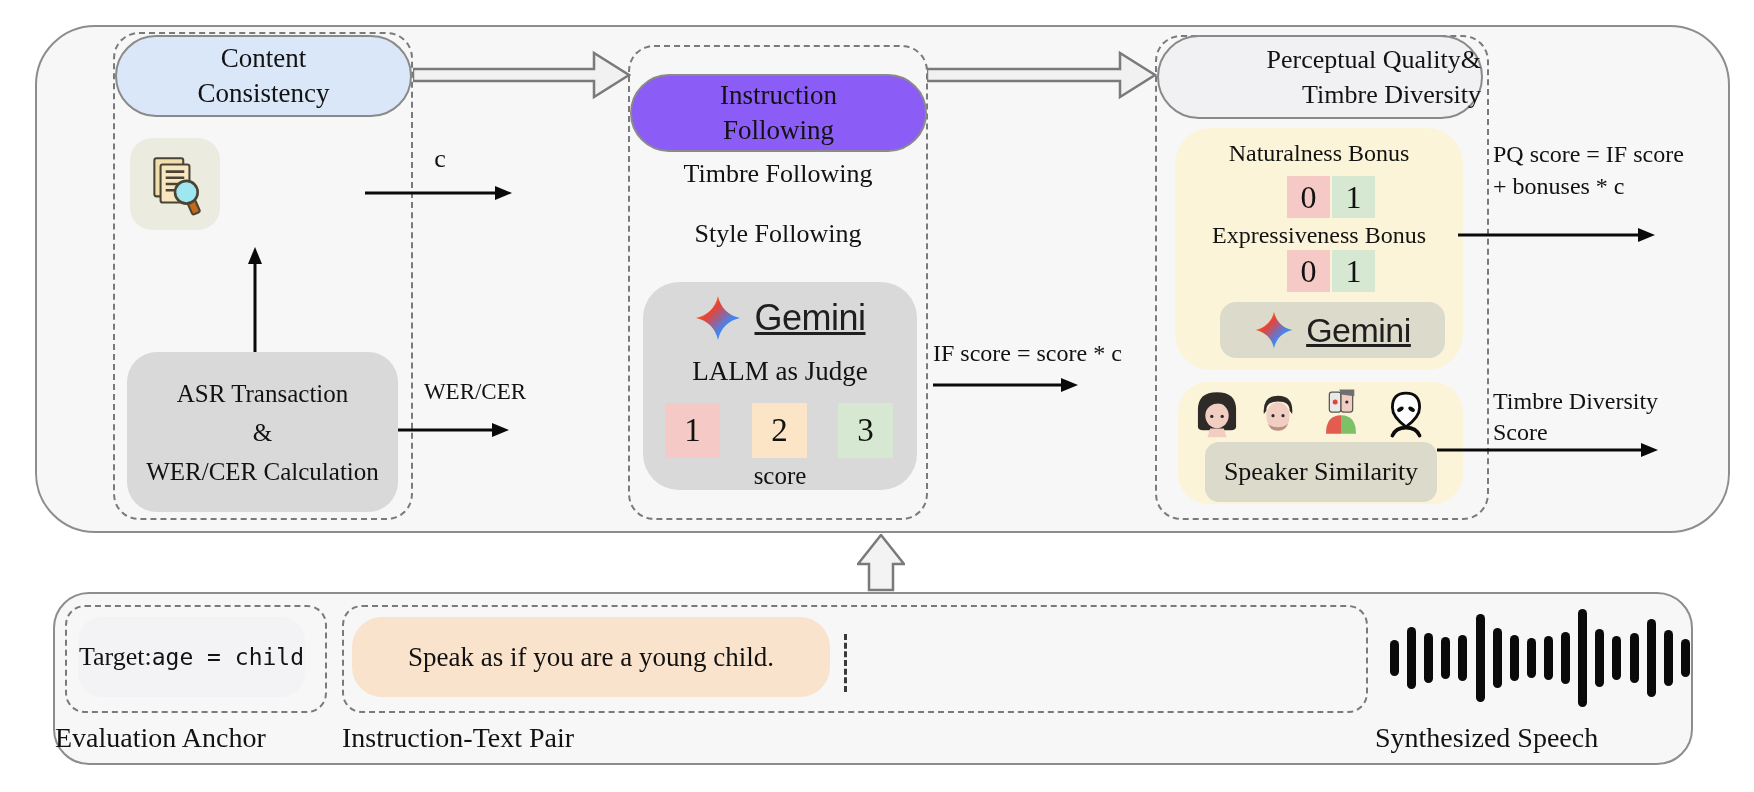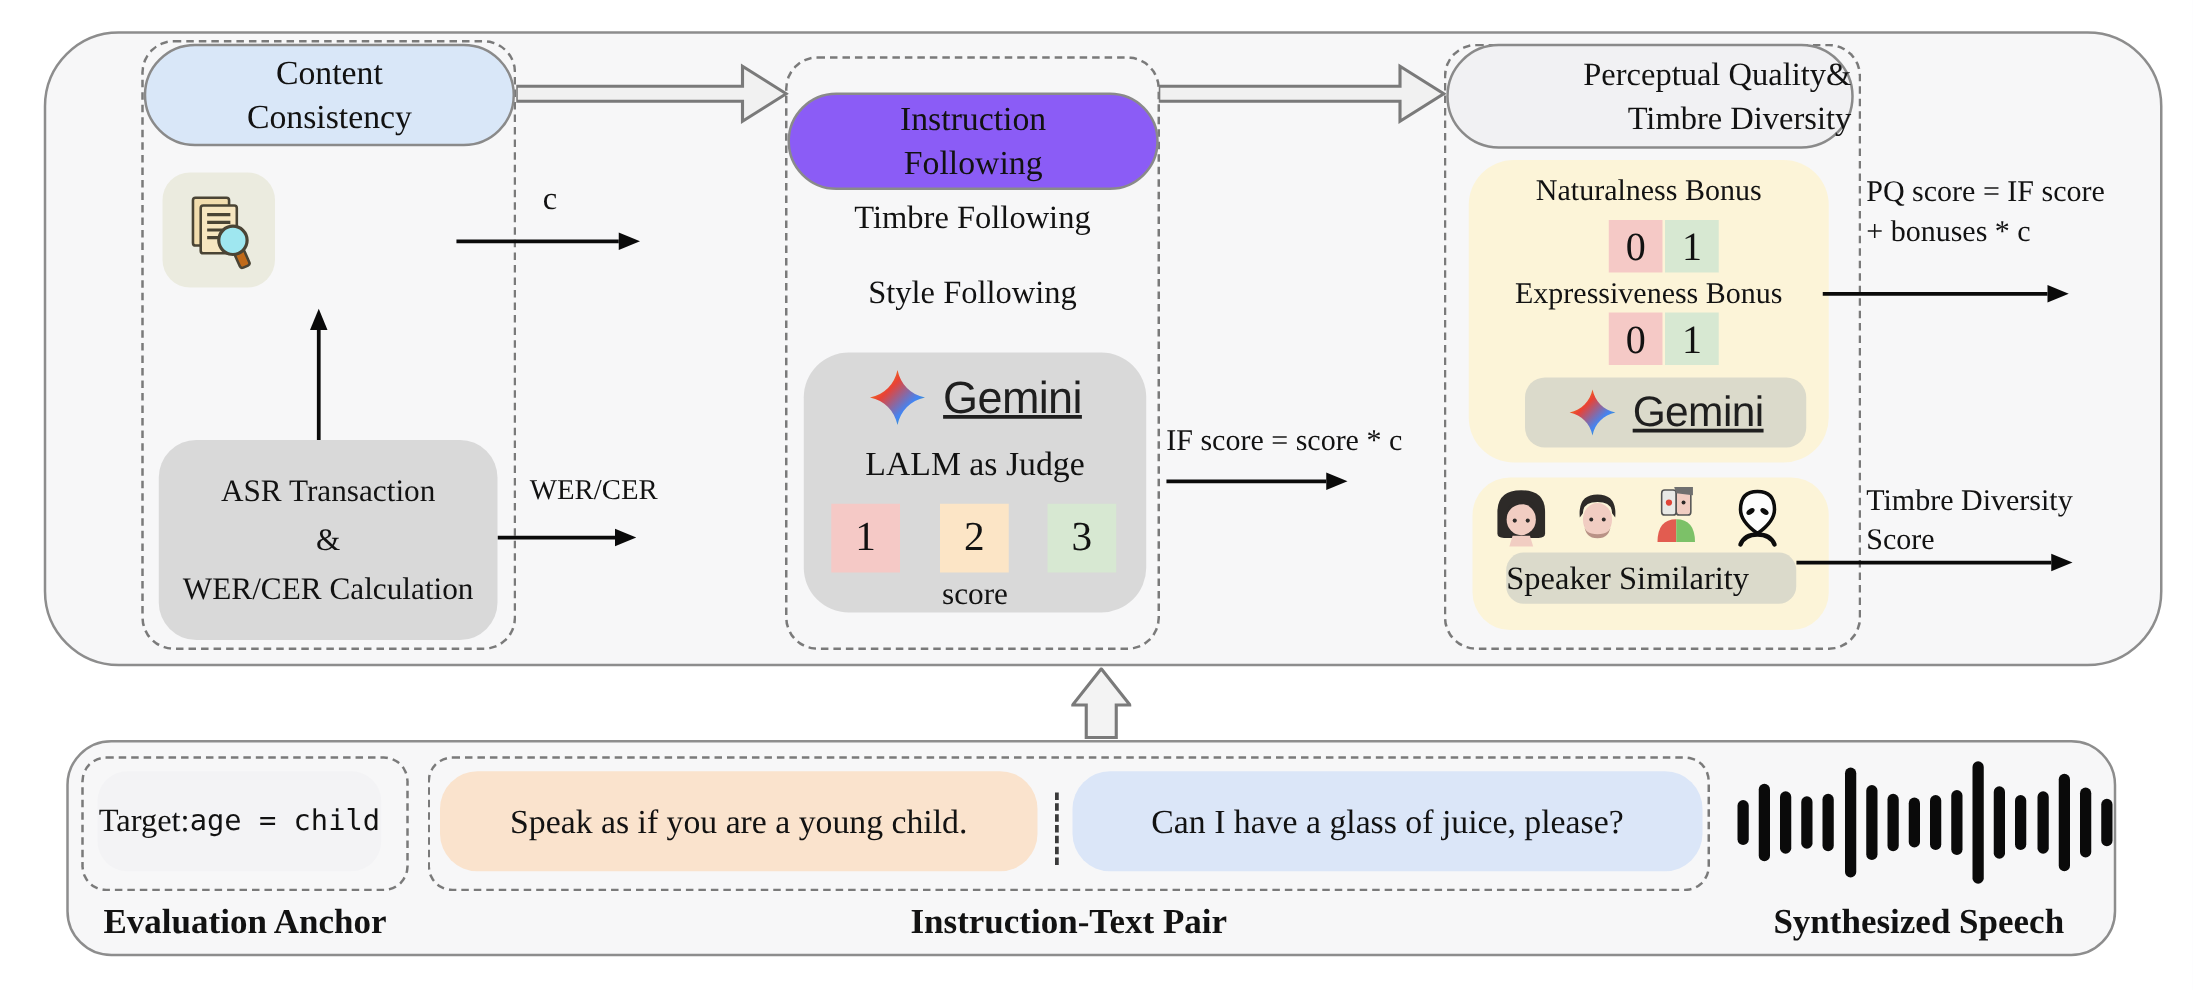--- a/index.html
+++ b/index.html
@@ -29,24 +29,24 @@
            font-size:25px;line-height:39px;text-align:center;}
   .judge-box{position:absolute;left:643px;top:282px;width:274px;height:208px;background:#d9d9d9;border-radius:36px;}
   .gem-row{position:absolute;display:flex;align-items:center;justify-content:center;gap:12px;}
   .gem-word{font-family:"Liberation Sans","DejaVu Sans",sans-serif;color:#1f1f1f;letter-spacing:-0.5px;text-decoration:underline;}
   .score-sq{position:absolute;width:55px;height:55px;display:flex;align-items:center;justify-content:center;
             font-size:33px;}
   .bonus-sq{position:absolute;width:43px;height:42px;display:flex;align-items:center;justify-content:center;
             font-size:32px;}
   .ybox{position:absolute;background:#fcf4d8;border-radius:36px;}
   .badge{position:absolute;background:#dbdacb;border-radius:16px;display:flex;align-items:center;justify-content:center;gap:12px;}
-  .spk-box{position:absolute;left:1205px;top:442px;width:232px;height:41px;background:#dbdacb;border-radius:14px;
-           display:flex;align-items:center;justify-content:flex-start;font-size:26px;}
+  .spk-box{position:absolute;left:1205px;top:442px;width:232px;height:60px;background:#dbdacb;border-radius:14px;
+           display:flex;align-items:center;justify-content:center;font-size:26px;}
   .round-box{position:absolute;display:flex;align-items:center;justify-content:center;font-size:27px;box-sizing:border-box;}
-  .caption{position:absolute;text-align:center;font-size:28px;font-weight:bold;}
+  .caption{position:absolute;text-align:left;font-size:28px;}
   .sep{position:absolute;left:844px;top:634px;height:58px;width:0;border-left:3.5px dashed #3a3a3a;}
   .waveform{position:absolute;left:1390px;top:606px;width:300px;height:104px;
             display:flex;align-items:center;justify-content:space-between;}
   .wbar{width:9px;border-radius:5px;background:#0a0a0a;}
   svg{display:block;}
 </style>
 </head>
 <body>
 
 <div class="canvas">
@@ -235,23 +235,20 @@
     <span>Target: </span>
     <span style="font-family:'DejaVu Sans Mono','Liberation Mono',monospace;font-size:23px;">age = child</span>
   </div>
   <div class="caption" style="left:55px;top:722px;width:282px;">Evaluation Anchor</div>
 
   <div class="dashed" style="left:342px;top:605px;width:1026px;height:108px;border-radius:20px;"></div>
   <div class="round-box" style="left: 352px; top: 617px; width: 478px; height: 80px; border-radius: 30px; background: rgb(250, 227, 205);">
     <span>Speak as if you are a young child.</span>
   </div>
   <div class="sep"></div>
-  <div class="round-box" style="left: 858px; top: 617px; width: 504px; height: 80px; border-radius: 30px; background: rgb(219, 230, 248);">
-    <span>Can I have a glass of juice, please?</span>
-  </div>
   <div class="caption" style="left:342px;top:722px;width:1026px;">Instruction-Text Pair</div>
 
   <div class="waveform">
       <div class="wbar" style="height: 36px;"></div>
       <div class="wbar" style="height: 62px;"></div>
       <div class="wbar" style="height: 50px;"></div>
       <div class="wbar" style="height: 42px;"></div>
       <div class="wbar" style="height: 46px;"></div>
       <div class="wbar" style="height: 88px;"></div>
       <div class="wbar" style="height: 60px;"></div>

